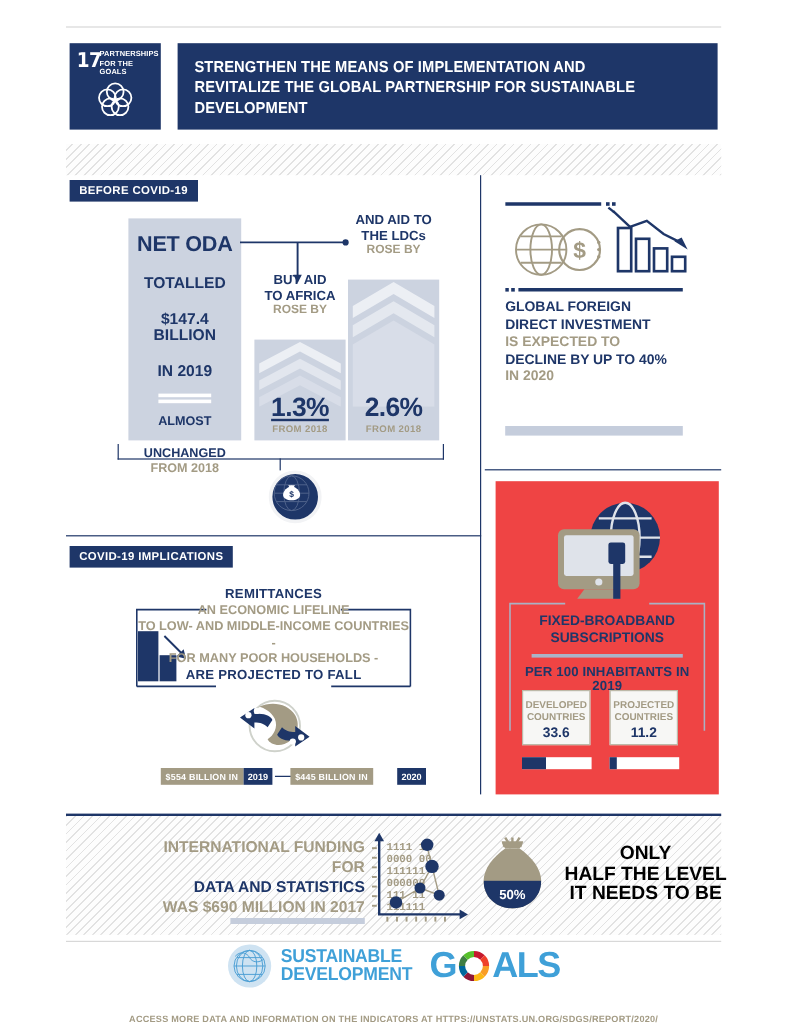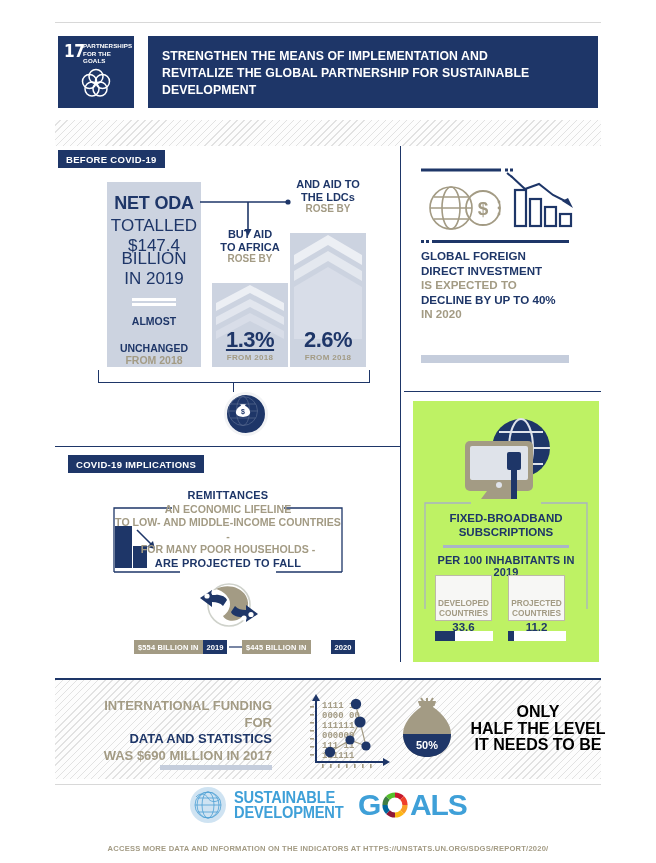--- a/index.html
+++ b/index.html
@@ -32,21 +32,21 @@
      padding:4px 8px 3px 8px;letter-spacing:.3px;}
 
   
   .navy{color:#1e3668;}
   .tan{color:#a39b84;}
 
   
   .odabox{position:absolute;left:107px;top:182px;width:94px;height:185px;background:#ccd3e0;
      text-align:center;padding-top:12px;box-sizing:border-box;}
   .odabox .t1{font-size:18px;font-weight:bold;color:#1e3668;line-height:19px;letter-spacing:-.2px;}
-  .odabox .t2{font-size:17px;font-weight:normal;color:#1e3668;line-height:13.5px;margin-top:6px;}
+  .odabox .t2{font-size:13px;font-weight:bold;color:#1e3668;line-height:13.5px;margin-top:16px;}
   .odarule{width:44px;height:3px;background:#fff;margin:13px auto 11px auto;
      box-shadow:0 5px 0 #fff;}
   .odabox .t3{font-size:10.5px;font-weight:bold;color:#1e3668;line-height:12.5px;margin-top:14px;}
   .odabox .t4{font-size:10.5px;font-weight:bold;color:#a39b84;line-height:12.5px;}
 
   .col{position:absolute;background:#ccd3e0;text-align:center;}
   .col .pct{font-size:22px;font-weight:bold;color:#1e3668;letter-spacing:-.5px;}
   .col .from{font-size:8px;font-weight:bold;color:#9a9race;color:#a39b84;letter-spacing:.3px;}
   .chev{position:absolute;left:0;width:100%;}
   .caption{position:absolute;text-align:center;font-weight:bold;line-height:12.5px;}
@@ -58,26 +58,26 @@
      border-bottom:1.3px solid #1e3668;}
 
   .globecircle{position:absolute;width:38px;height:38px;border-radius:50%;background:#1e3668;
      border:3px solid #f2f3f5;}
 
   
   .fdicard{position:absolute;left:413px;top:152px;width:186px;height:232px;background:#fff;}
   .fdi-t{position:absolute;left:421px;font-size:11.6px;font-weight:bold;line-height:14.6px;}
   .fdibar{position:absolute;left:421px;top:355px;width:148px;height:8px;background:#c5cddc;}
 
-  .bbcard{position:absolute;left:413px;top:401px;width:186px;height:261px;background:#bef264;}
+  .bbcard{position:absolute;left:413px;top:401px;width:186px;height:261px;background:#ef4444;}
   .bbtitle{font-size:11.5px;font-weight:bold;color:#1e3668;line-height:14px;text-align:center;}
   .bbrule{width:126px;height:2.5px;background:#aab4c8;margin:6px auto;}
   .bbsub{font-size:11px;font-weight:bold;color:#1e3668;text-align:center;letter-spacing:.1px;}
   .bbbox{width:57px;height:46px;background:#f7f7f5;border:1px solid #bdb9a8;text-align:center;
-     box-sizing:border-box;padding-top:22px;}
+     box-sizing:border-box;padding-top:6px;}
   .bbbox .n1{font-size:8.3px;font-weight:bold;color:#a39b84;line-height:10px;}
   .bbbox .v{font-size:11.5px;font-weight:bold;color:#1e3668;margin-top:3px;}
   .bbmeter{width:58px;height:10px;background:#fff;}
   .bbmeter i{display:block;height:100%;background:#1e3668;}
 
   
   .remtext{position:absolute;text-align:center;font-weight:bold;line-height:13.6px;}
   .remtext .h{font-size:11px;color:#1e3668;letter-spacing:.2px;}
   .remtext .g{font-size:10.6px;color:#a39b84;}
   .rembox{position:absolute;display:flex;height:14px;align-items:stretch;}
@@ -245,21 +245,21 @@
   </svg>
   <div class="fdi-t" style="top:249px;width:166px;">
     <div class="navy">GLOBAL FOREIGN</div>
     <div class="navy">DIRECT INVESTMENT</div>
     <div class="tan">IS EXPECTED TO</div>
     <div class="navy">DECLINE BY UP TO 40%</div>
     <div class="tan">IN 2020</div>
   </div>
   <div class="fdibar"></div>
 
-  <div class="tag" style="position:absolute;left:68px;top:455px;">COVID-19 IMPLICATIONS</div>
+  <div class="tag" style="position:absolute;left:58px;top:455px;">COVID-19 IMPLICATIONS</div>
 
   <svg style="position:absolute;left:115px;top:516px;" width="56" height="52">
     <rect x="0" y="10" width="17" height="42" fill="#1e3668"></rect>
     <rect x="18" y="30" width="14" height="22" fill="#1e3668"></rect>
     <line x1="22" y1="14" x2="38" y2="30" stroke="#1e3668" stroke-width="1.6"></line>
     <polygon points="40,33 32,31 38,25" fill="#1e3668"></polygon>
   </svg>
 
   <svg style="position:absolute;left:112px;top:506px;" width="232" height="76">
     <polyline points="60,2 2,2 2,66" fill="none" stroke="#1e3668" stroke-width="1.3"></polyline>
@@ -352,21 +352,21 @@
       </div>
       <div class="bbmeter">
         <i style="width:11%"></i>
       </div>
     </div>
   </div>
 
   <div class="hatch" style="position:absolute;left:55px;top:679px;width:546px;height:100px;"></div>
   <div class="hr" style="left:55px;top:678px;width:546px;background:#1e3668;height:2px;"></div>
 
-  <div class="striptext" style="left:92px;top:698px;width:180px;">
+  <div class="striptext" style="left:124px;top:698px;width:180px;">
     <div class="g">INTERNATIONAL FUNDING FOR</div>
     <div class="n">DATA AND STATISTICS</div>
     <div class="g">WAS $690 MILLION IN 2017</div>
     <div class="uline"></div>
   </div>
 
   <svg style="position:absolute;left:308px;top:694px;" width="84" height="76">
 
     <polyline points="8,4 8,68 78,68" fill="none" stroke="#1e3668" stroke-width="2"></polyline>
     <polygon points="8,0 4,7 12,7" fill="#1e3668"></polygon>

